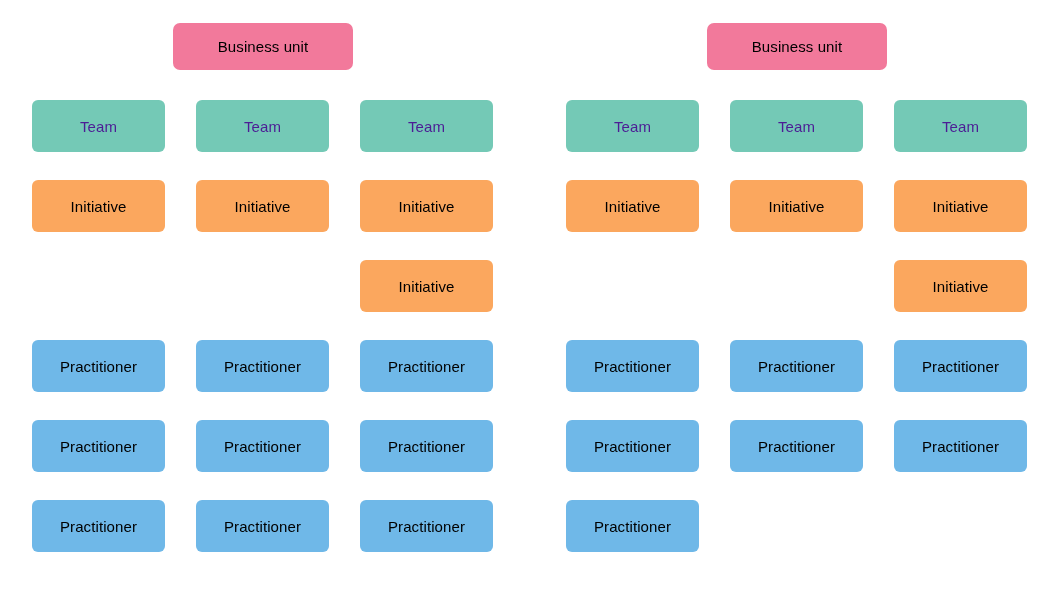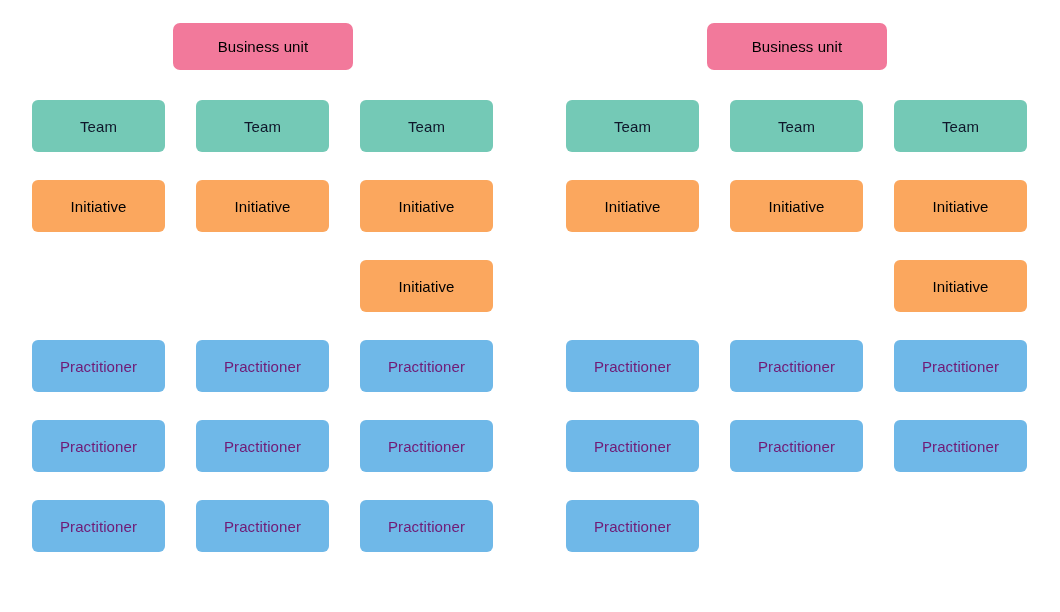--- a/index.html
+++ b/index.html
@@ -31,29 +31,29 @@
     color: #2b3a47;
     user-select: none;
   }
   .node.unit {
     background: #f2799b;
     color: #000000;
     border-radius: 7px;
   }
   .node.team {
     background: #74c9b6;
-    color: #0f172a;
+    color: #4c1d95;
   }
   .node.initiative {
     background: #fba75e;
     color: #000000;
   }
   .node.practitioner {
     background: #6fb8e8;
-    color: #701a75;
+    color: #000000;
     align-items: center;
   }
   .node-label {
     pointer-events: none;
     white-space: nowrap;
   }
 </style>
 </head>
 <body>
 

